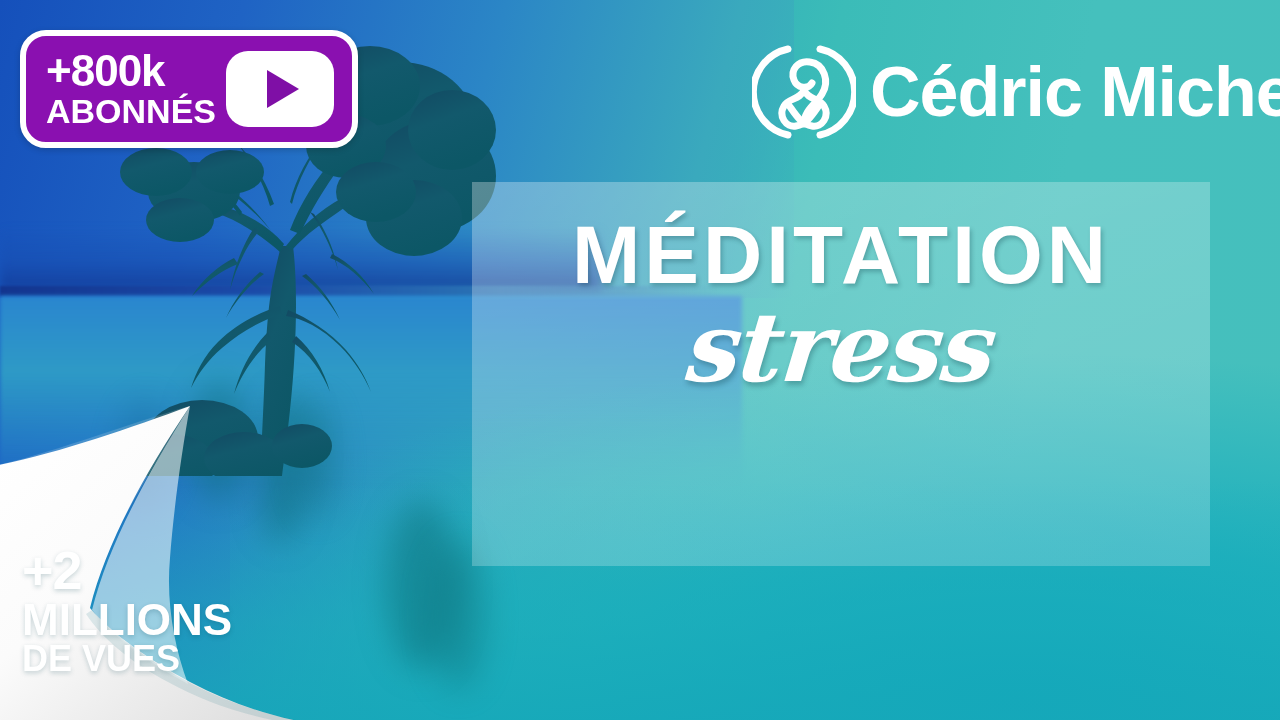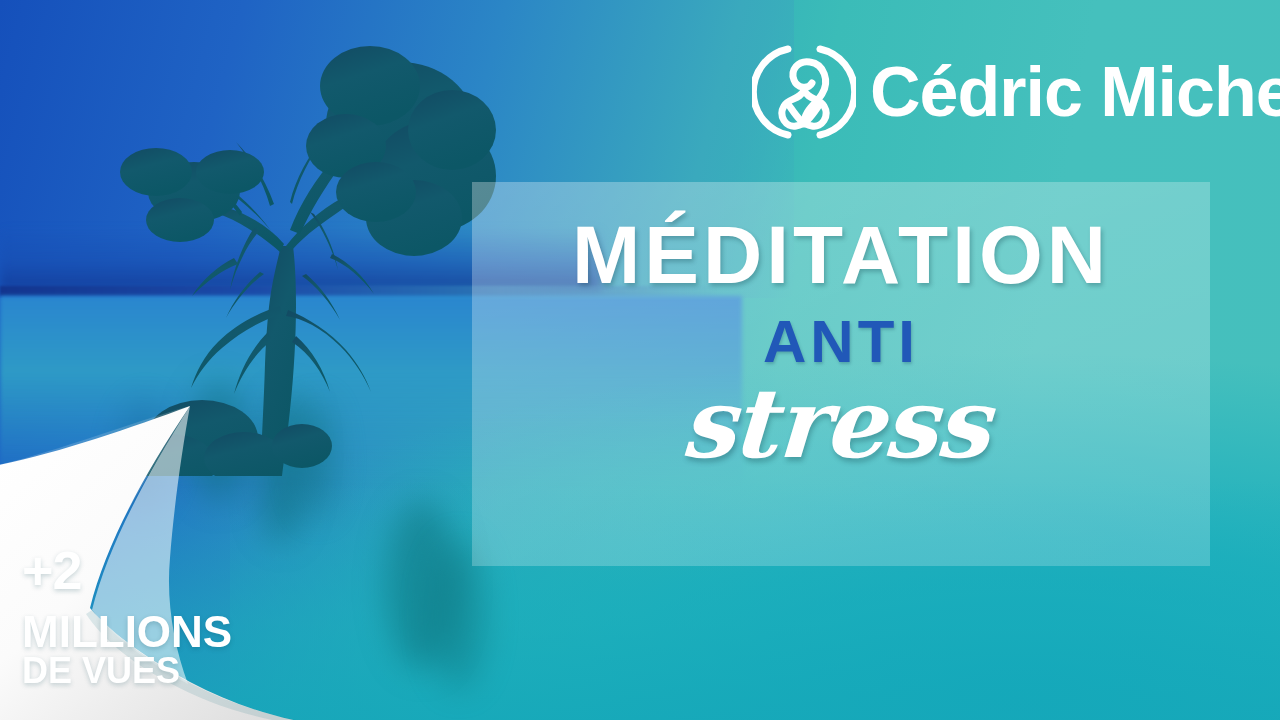--- a/index.html
+++ b/index.html
@@ -128,21 +128,21 @@
     border-top:19px solid transparent;
     border-bottom:19px solid transparent;
   }
 
   
   .views{
     position:absolute;left:22px;top:546px;color:#ffffff;
     line-height:.92;text-shadow:0 2px 5px rgba(10,70,80,.22);
   }
   .v1{font-size:54px;font-weight:700;letter-spacing:-1px;}
-  .v2{font-size:44px;font-weight:700;margin-top:16px;}
+  .v2{font-size:44px;font-weight:700;margin-top:4px;}
   .v3{font-size:36px;font-weight:700;margin-top:2px;}
 
   
   .curl{position:absolute;left:-6px;top:378px;width:360px;height:348px;pointer-events:none;}
   .curl svg{width:100%;height:100%;display:block;}
 
   
   .logo{
     position:absolute;left:752px;top:36px;height:112px;
     display:flex;align-items:center;gap:14px;
@@ -231,21 +231,20 @@
         <ellipse cx="160" cy="452" rx="40" ry="26"></ellipse>
         <ellipse cx="218" cy="440" rx="30" ry="22"></ellipse>
       </g>
     </svg>
   </div>
 
   <div class="panel"></div>
 
   <div class="title-wrap">
     <div class="t-med">MÉDITATION</div>
-    <div class="t-anti">ANTI</div>
     <div class="t-stress">stress</div>
   </div>
 
   <div class="curl">
     <svg viewBox="0 0 360 348" xmlns="http://www.w3.org/2000/svg">
       <defs>
         <linearGradient id="curlg" x1="0.05" y1="0.1" x2="0.85" y2="0.95">
           <stop offset="0" stop-color="#ffffff"></stop>
           <stop offset="0.42" stop-color="#fbfbfb"></stop>
           <stop offset="0.72" stop-color="#ececec"></stop>
@@ -264,20 +263,29 @@
                C238 326 284 342 336 348 L0 348 L0 88 C62 76 136 50 196 28 Z" fill="url(#curlg)"></path>
 
       <path d="M196 28 C152 98 114 168 98 232 C120 260 154 284 194 306
                C180 268 172 224 176 180 C180 128 188 72 196 28 Z" fill="#ffffff" opacity="0.55"></path>
 
       <path d="M98 232 C122 260 158 284 198 306 C240 328 288 342 340 348
                L316 348 C262 342 214 326 174 304 C136 284 108 260 92 236 Z" fill="#0b6b78" opacity="0.12"></path>
     </svg>
   </div>
 
+  <div class="badge">
+    <div class="badge-text">
+      <div class="badge-l1">+800k</div>
+      <div class="badge-l2">ABONNÉS</div>
+    </div>
+    <div class="yt">
+      <div class="yt-tri"></div>
+    </div>
+  </div>
 
   <div class="views">
     <div class="v1">+2</div>
     <div class="v2">MILLIONS</div>
     <div class="v3">DE VUES</div>
   </div>
 
   <div class="logo">
     <div class="logo-mark">
       <svg viewBox="0 0 104 112" xmlns="http://www.w3.org/2000/svg">

